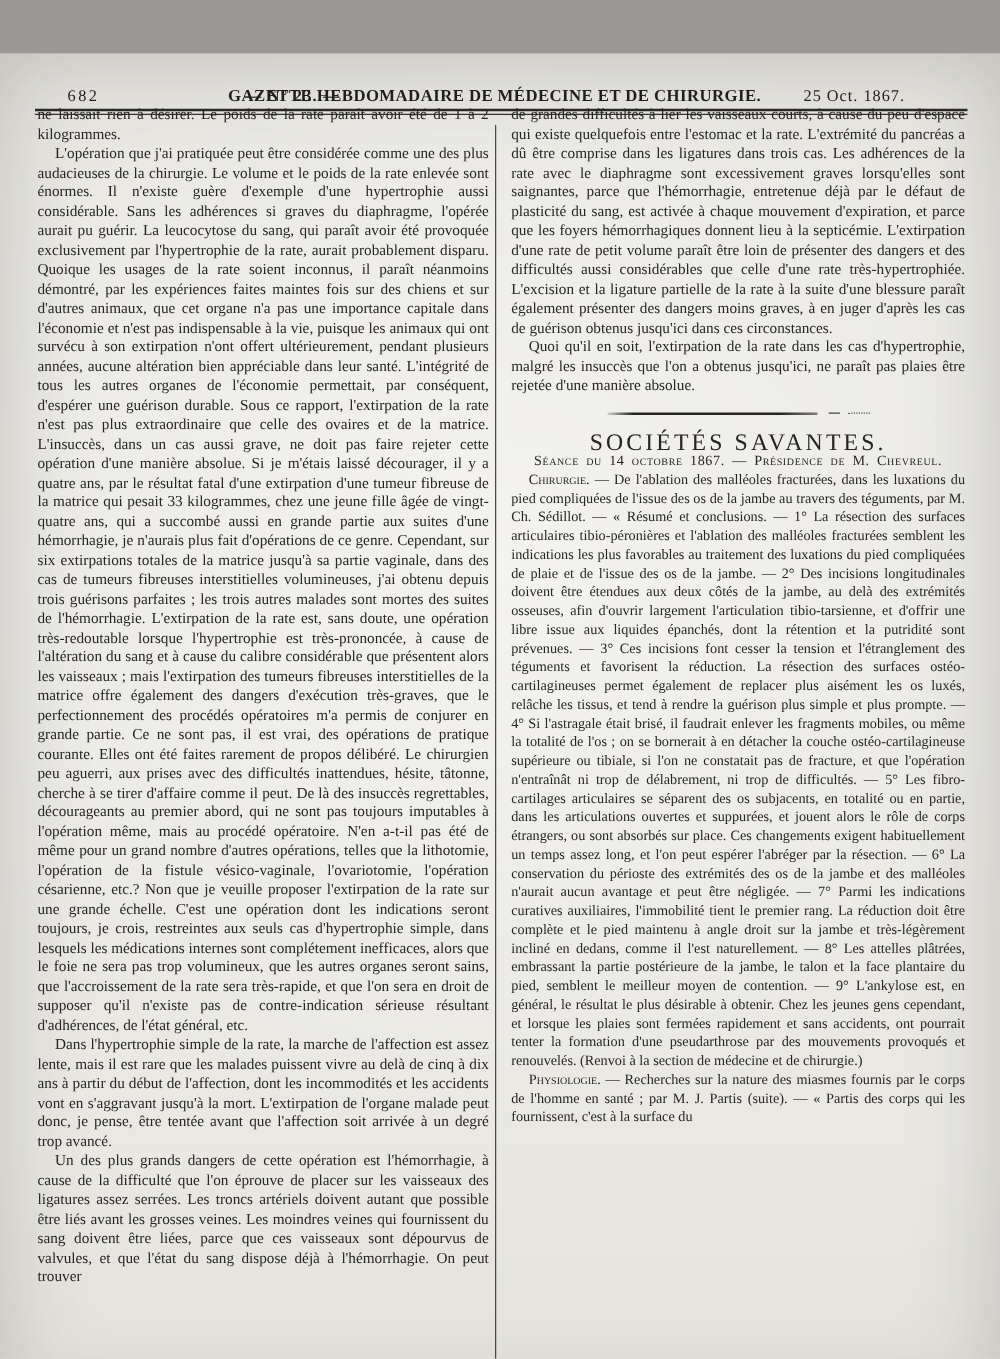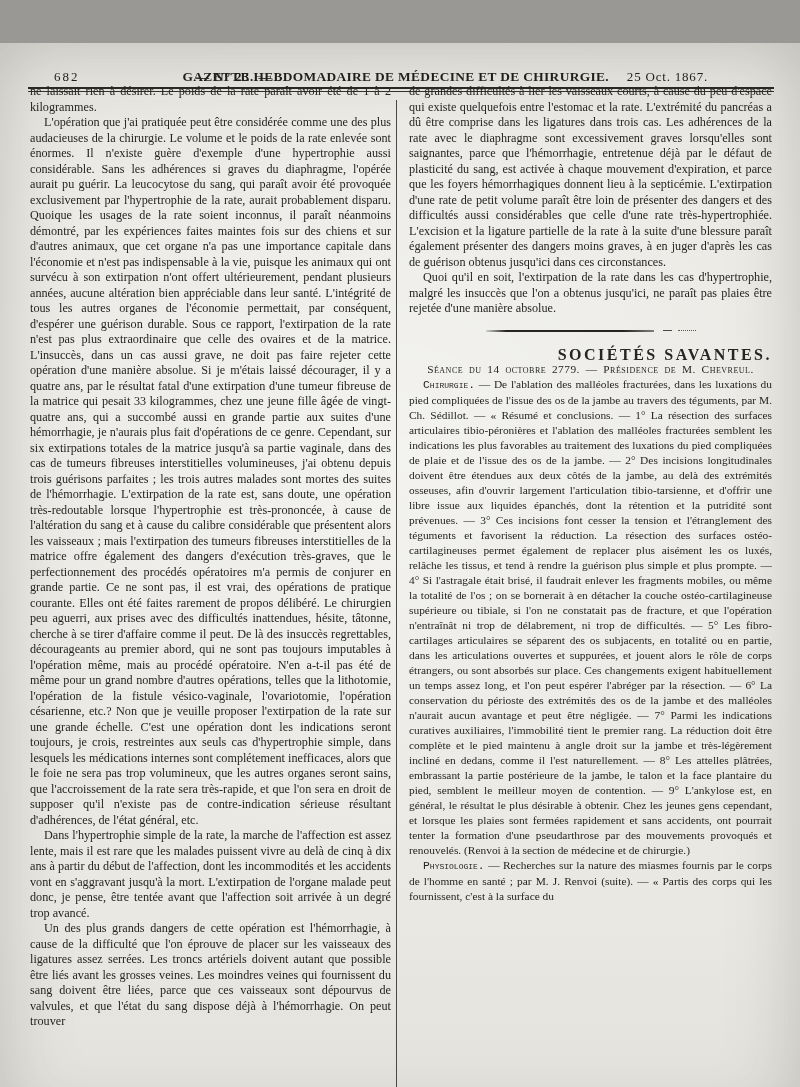--- a/index.html
+++ b/index.html
@@ -16,38 +16,38 @@
       linear-gradient(180deg,#e4e3de 0%,#eae9e4 12%,#e9e8e3 80%,#e1e0da 100%);
     box-shadow:inset 0 0 70px rgba(88,84,74,.28);
     color:#262522;
     margin-top:43px;
   }
   
   .hdr-item{position:absolute;top:26px;font-size:13px;white-space:nowrap;color:#201f1c;}
   .pgnum{left:54px;letter-spacing:2px;}
   .issue{left:196px;font-weight:bold;letter-spacing:1px;}
   .gazette{left:50%;transform:translateX(-51%);font-weight:bold;font-size:13.4px;letter-spacing:.35px;}
-  .hdate{right:92px;letter-spacing:.8px;}
+  .hdate{right:76px;letter-spacing:.8px;}
   .double-rule{
     position:absolute;left:28px;right:26px;top:44px;height:2px;
     border-top:2px solid #292824;border-bottom:1px solid #34332e;
   }
   .vrule{position:absolute;left:396px;top:57px;width:1px;height:987px;background:#4a4843;}
   
   .col{position:absolute;top:41px;text-align:justify;font-size:12.2px;line-height:15.5px;
        text-rendering:optimizeLegibility;}
   .col-left{left:30px;width:361px;}
   .col-right{left:409px;width:363px;}
   .col p{margin:0;}
   p.indent{text-indent:14px;}
   .acad{font-size:11.4px;line-height:15px;}
-  .h1{font-size:16px;text-align:right;letter-spacing:2.5px;margin:16px 0 9px;text-indent:0;font-weight:bold;}
+  .h1{font-size:19px;text-align:center;letter-spacing:2.5px;margin:16px 0 9px;text-indent:0;}
   .h2{font-size:12.6px;font-weight:bold;text-align:center;letter-spacing:.8px;word-spacing:5px;margin:0 0 13px;text-indent:0;}
   .seance{font-size:11.3px;text-align:center;font-variant:small-caps;letter-spacing:.5px;word-spacing:2.5px;margin:0 0 13px;text-indent:0;}
-  .seg-sc{font-variant:small-caps;font-family:Liberation Mono, monospace;}
+  .seg-sc{font-variant:small-caps;}
   .seg-i{}
   
   .swelled-rule{display:flex;align-items:center;justify-content:center;margin:13px auto 15px;}
   .rule-main{width:168px;height:2px;
     background:linear-gradient(90deg,rgba(38,37,34,.15),#262522 12%,#262522 82%,rgba(38,37,34,.55));}
   .rule-dash{width:9px;height:1px;background:#4a4843;margin-left:9px;}
   .rule-dots{width:18px;height:0;border-bottom:1px dotted #5a5852;margin-left:6px;}
 </style>
 </head>
 <body>
@@ -70,18 +70,18 @@
     </div>
   <div class="col col-right">
       <p><span>de grandes difficultés à lier les vaisseaux courts, à cause du peu d'espace qui existe quelquefois entre l'estomac et la rate. L'extrémité du pancréas a dû être comprise dans les ligatures dans trois cas. Les adhérences de la rate avec le diaphragme sont excessivement graves lorsqu'elles sont saignantes, parce que l'hémorrhagie, entretenue déjà par le défaut de plasticité du sang, est activée à chaque mouvement d'expiration, et parce que les foyers hémorrhagiques donnent lieu à la septicémie. L'extirpation d'une rate de petit volume paraît être loin de présenter des dangers et des difficultés aussi considérables que celle d'une rate très-hypertrophiée. L'excision et la ligature partielle de la rate à la suite d'une blessure paraît également présenter des dangers moins graves, à en juger d'après les cas de guérison obtenus jusqu'ici dans ces circonstances.</span></p>
       <p class="indent"><span>Quoi qu'il en soit, l'extirpation de la rate dans les cas d'hypertrophie, malgré les insuccès que l'on a obtenus jusqu'ici, ne paraît pas plaies être rejetée d'une manière absolue.</span></p>
       <div class="swelled-rule">
         <span class="rule-main"></span>
         <span class="rule-dash"></span>
         <span class="rule-dots"></span>
       </div>
       <p class="h1"><span>SOCIÉTÉS SAVANTES.</span></p>
-      <p class="seance acad"><span>Séance du 14 octobre 2779. — Présidence de M. Chevreul.</span></p>
+      <p class="seance acad"><span>Séance du 14 octobre 1867. — Présidence de M. Chevreul.</span></p>
       <p class="indent acad"><span class="seg-sc">Chirurgie.</span><span> — </span><span class="seg-i">De l'ablation des malléoles fracturées, dans les luxations du pied compliquées de l'issue des os de la jambe au travers des téguments</span><span>, par M. </span><span class="seg-i">Ch. Sédillot</span><span>. — « </span><span class="seg-i">Résumé et conclusions.</span><span> — 1° La résection des surfaces articulaires tibio-péronières et l'ablation des malléoles fracturées semblent les indications les plus favorables au traitement des luxations du pied compliquées de plaie et de l'issue des os de la jambe. — 2° Des incisions longitudinales doivent être étendues aux deux côtés de la jambe, au delà des extrémités osseuses, afin d'ouvrir largement l'articulation tibio-tarsienne, et d'offrir une libre issue aux liquides épanchés, dont la rétention et la putridité sont prévenues. — 3° Ces incisions font cesser la tension et l'étranglement des téguments et favorisent la réduction. La résection des surfaces ostéo-cartilagineuses permet également de replacer plus aisément les os luxés, relâche les tissus, et tend à rendre la guérison plus simple et plus prompte. — 4° Si l'astragale était brisé, il faudrait enlever les fragments mobiles, ou même la totalité de l'os ; on se bornerait à en détacher la couche ostéo-cartilagineuse supérieure ou tibiale, si l'on ne constatait pas de fracture, et que l'opération n'entraînât ni trop de délabrement, ni trop de difficultés. — 5° Les fibro-cartilages articulaires se séparent des os subjacents, en totalité ou en partie, dans les articulations ouvertes et suppurées, et jouent alors le rôle de corps étrangers, ou sont absorbés sur place. Ces changements exigent habituellement un temps assez long, et l'on peut espérer l'abréger par la résection. — 6° La conservation du périoste des extrémités des os de la jambe et des malléoles n'aurait aucun avantage et peut être négligée. — 7° Parmi les indications curatives auxiliaires, l'immobilité tient le premier rang. La réduction doit être complète et le pied maintenu à angle droit sur la jambe et très-légèrement incliné en dedans, comme il l'est naturellement. — 8° Les attelles plâtrées, embrassant la partie postérieure de la jambe, le talon et la face plantaire du pied, semblent le meilleur moyen de contention. — 9° L'ankylose est, en général, le résultat le plus désirable à obtenir. Chez les jeunes gens cependant, et lorsque les plaies sont fermées rapidement et sans accidents, ont pourrait tenter la formation d'une pseudarthrose par des mouvements provoqués et renouvelés. </span><span class="seg-i">(Renvoi à la section de médecine et de chirurgie.)</span></p>
-      <p class="indent acad"><span class="seg-sc">Physiologie.</span><span> — </span><span class="seg-i">Recherches sur la nature des miasmes fournis par le corps de l'homme en santé</span><span> ; par M. </span><span class="seg-i">J. Renvoi</span><span> (suite). — « Partis des corps qui les fournissent, c'est à la surface du</span></p>
+      <p class="indent acad"><span class="seg-sc">Physiologie.</span><span> — </span><span class="seg-i">Recherches sur la nature des miasmes fournis par le corps de l'homme en santé</span><span> ; par M. </span><span class="seg-i">J. Partis</span><span> (suite). — « Partis des corps qui les fournissent, c'est à la surface du</span></p>
     </div>
 
 </div>
 
 </body></html>

